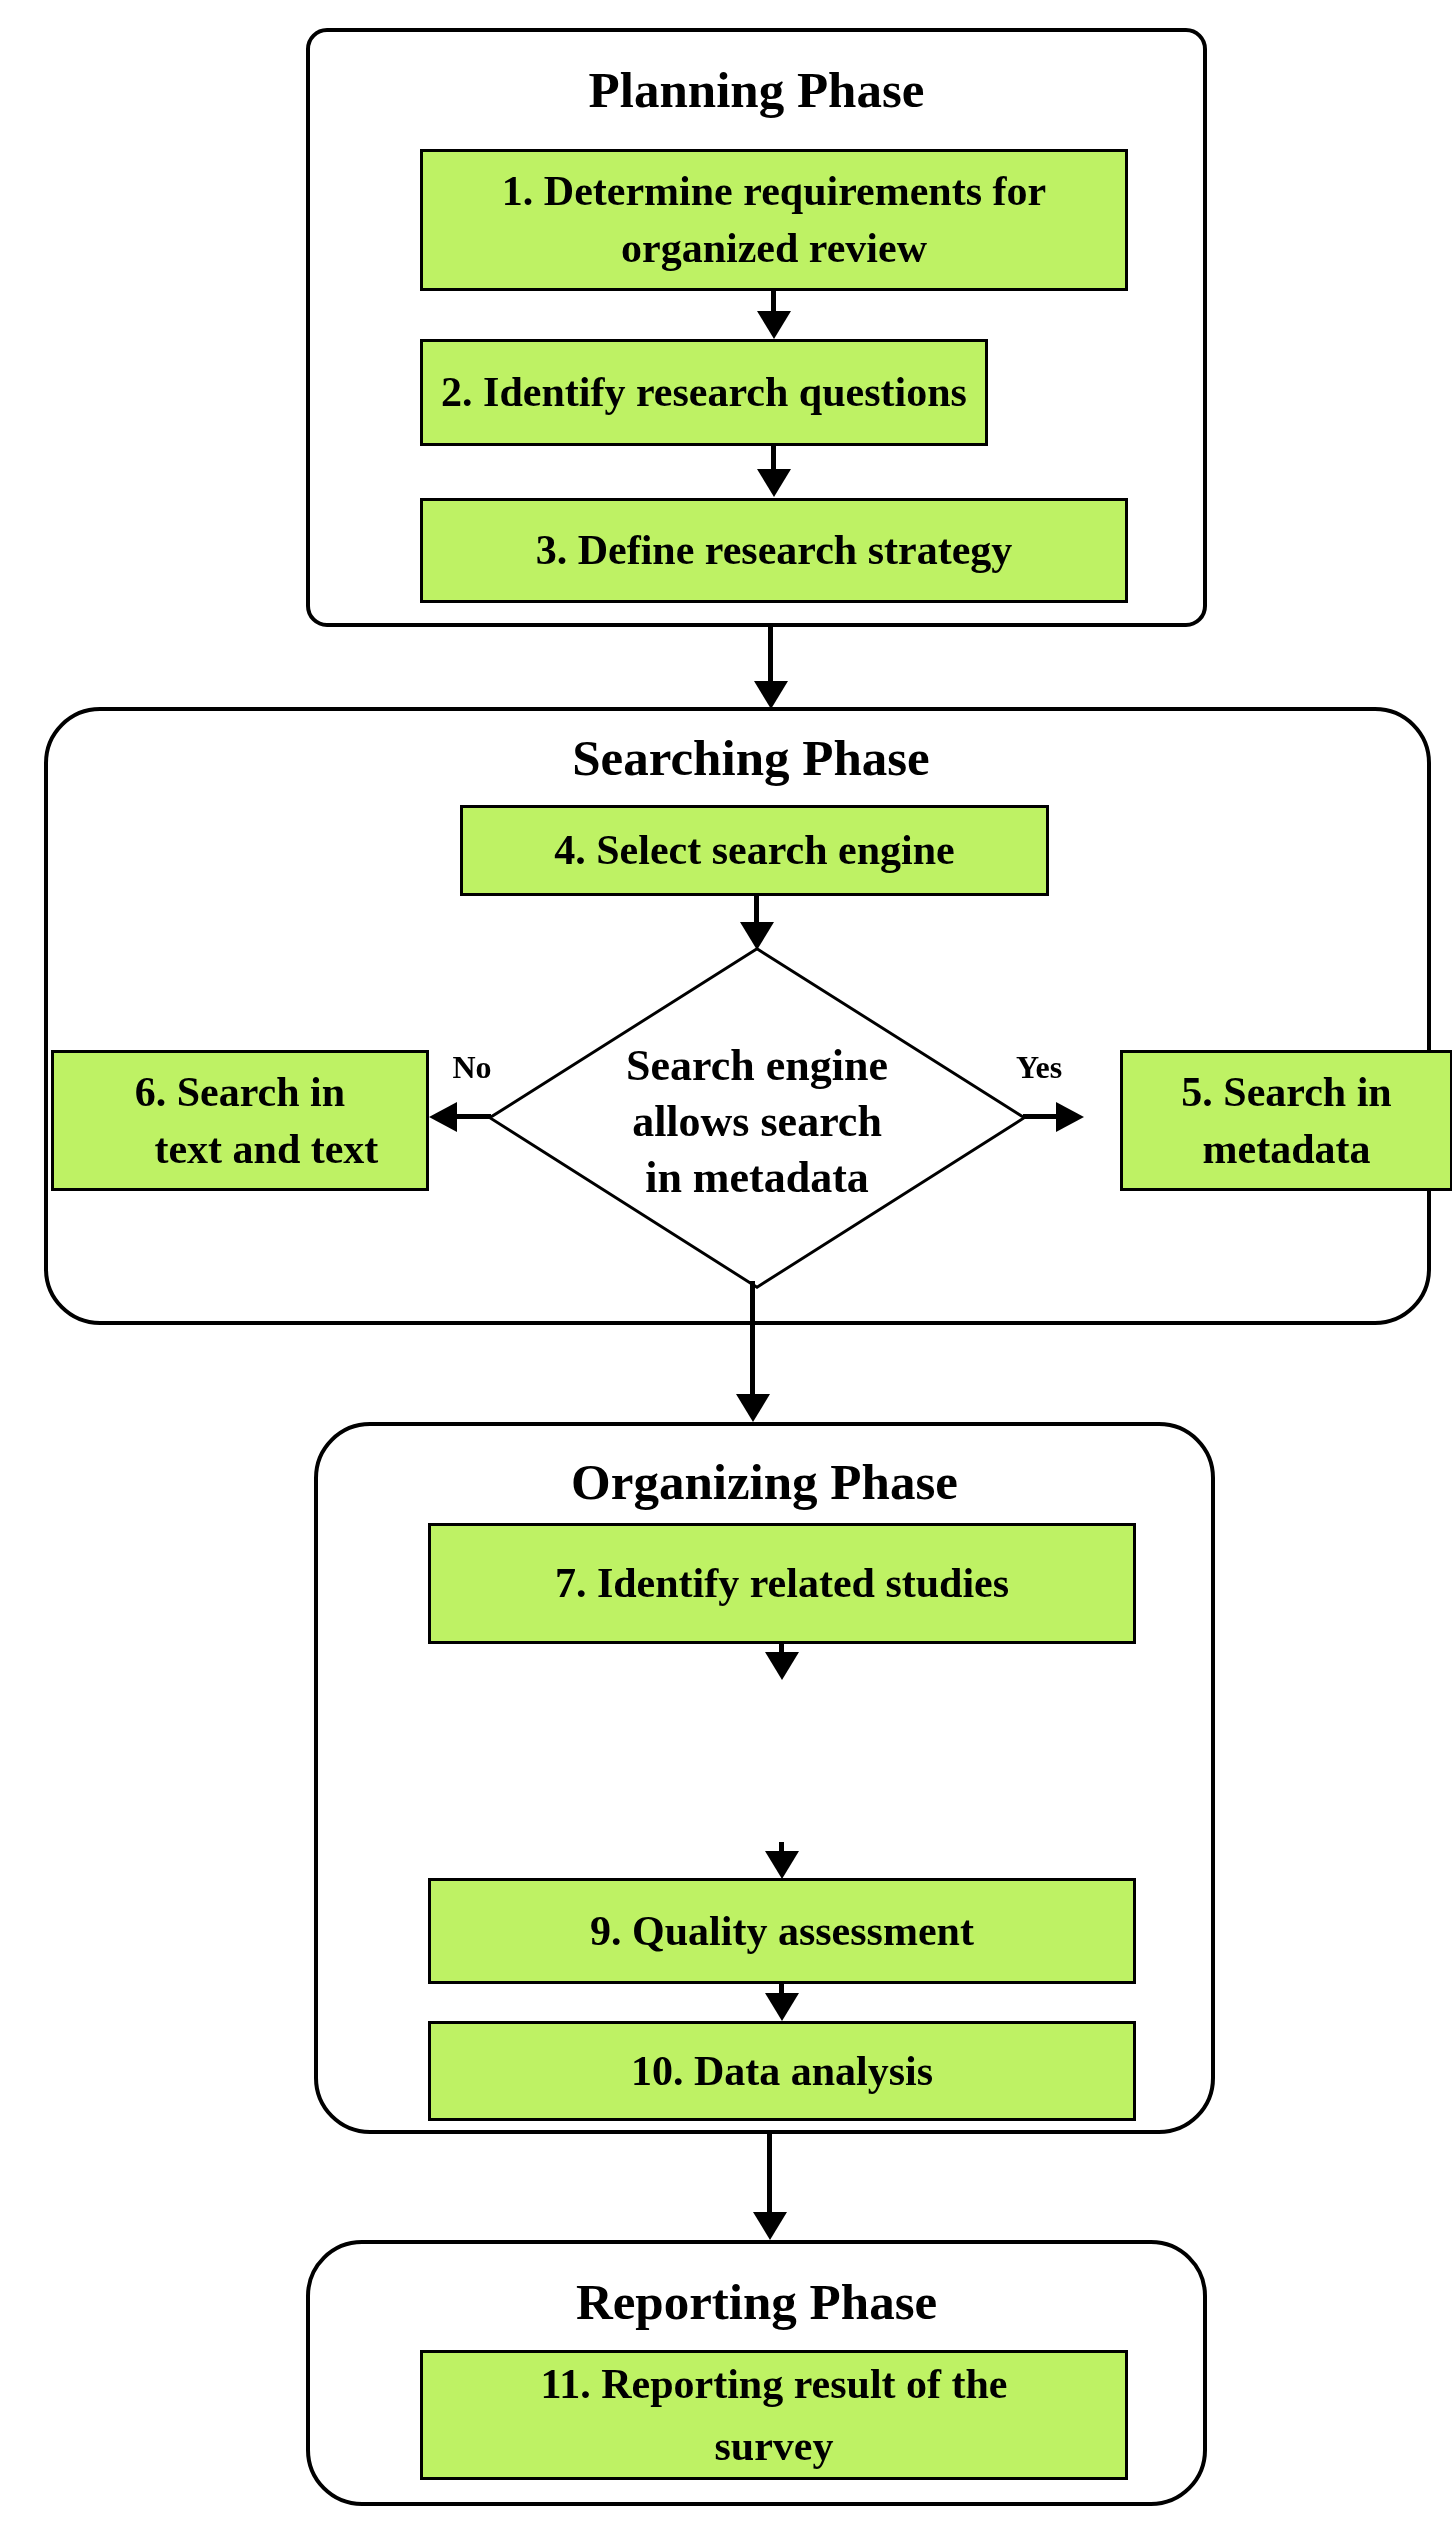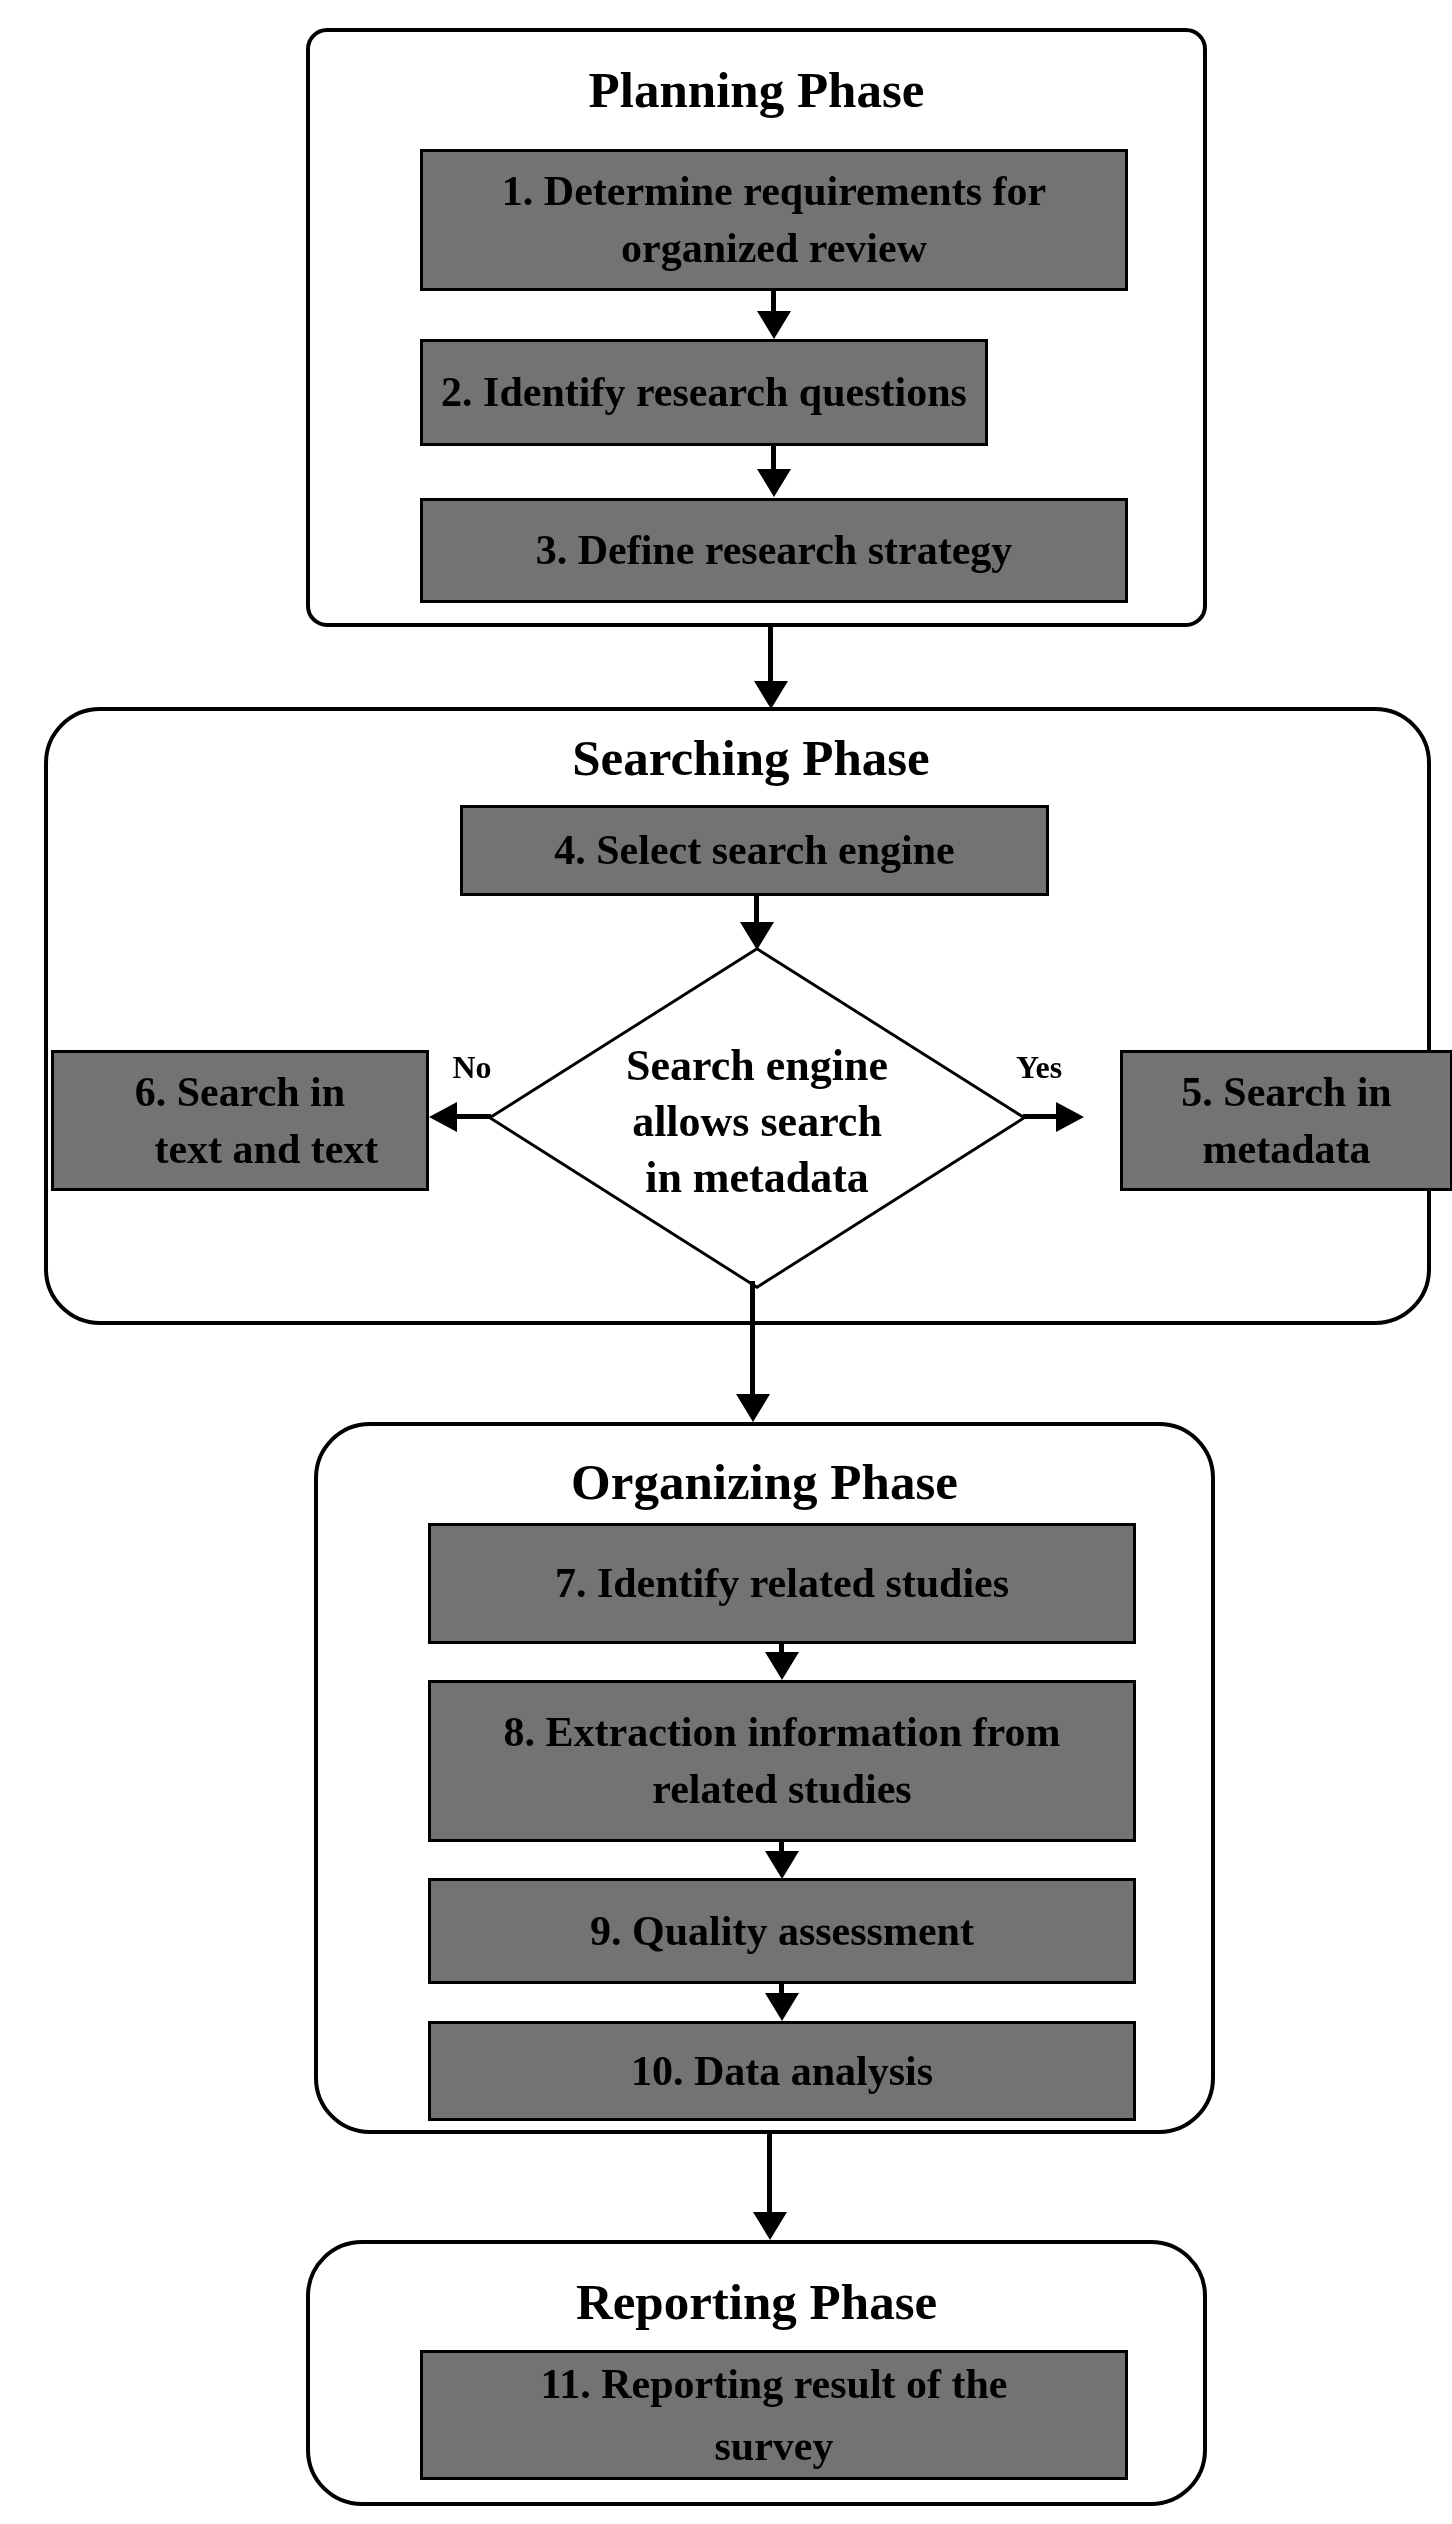--- a/index.html
+++ b/index.html
@@ -26,21 +26,21 @@
     left: 0;
     right: 0;
     text-align: center;
     font-size: 51px;
     line-height: 59px;
     white-space: nowrap;
   }
   .sbox {
     position: absolute;
     border: 3.5px solid #000;
-    background: #737373;
+    background: #bef264;
     display: flex;
     flex-direction: column;
     align-items: center;
     justify-content: center;
     text-align: center;
     font-size: 42px;
     line-height: 57px;
   }
   .bl { display: block; white-space: nowrap; }
   .indent2 { margin-left: 53px; }
@@ -191,24 +191,20 @@
 
     <div class="sbox" style="left:110px; top:97px; width:708px; height:121px;">
       <span class="bl">7. Identify related studies</span>
     </div>
 
     <div class="arrow-v" style="left:446px; top:217px; height:37px;">
       <div class="shaft"></div>
       <div class="head"></div>
     </div>
 
-    <div class="sbox" style="left:110px; top:254px; width:708px; height:162px;">
-      <span class="bl">8. Extraction information from</span>
-      <span class="bl">related studies</span>
-    </div>
 
     <div class="arrow-v" style="left:446px; top:416px; height:37px;">
       <div class="shaft"></div>
       <div class="head"></div>
     </div>
 
     <div class="sbox" style="left:110px; top:452px; width:708px; height:106px;">
       <span class="bl">9. Quality assessment</span>
     </div>
 

